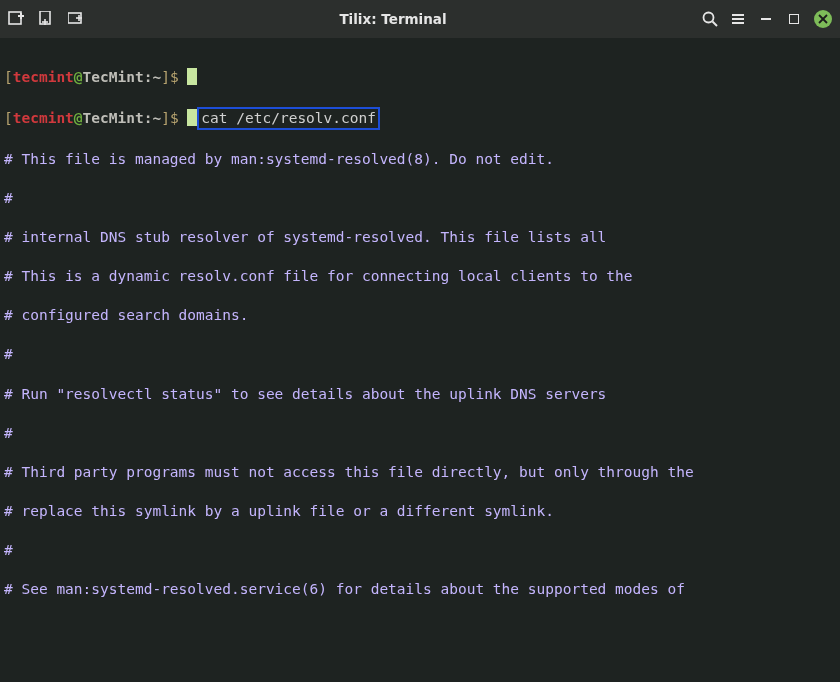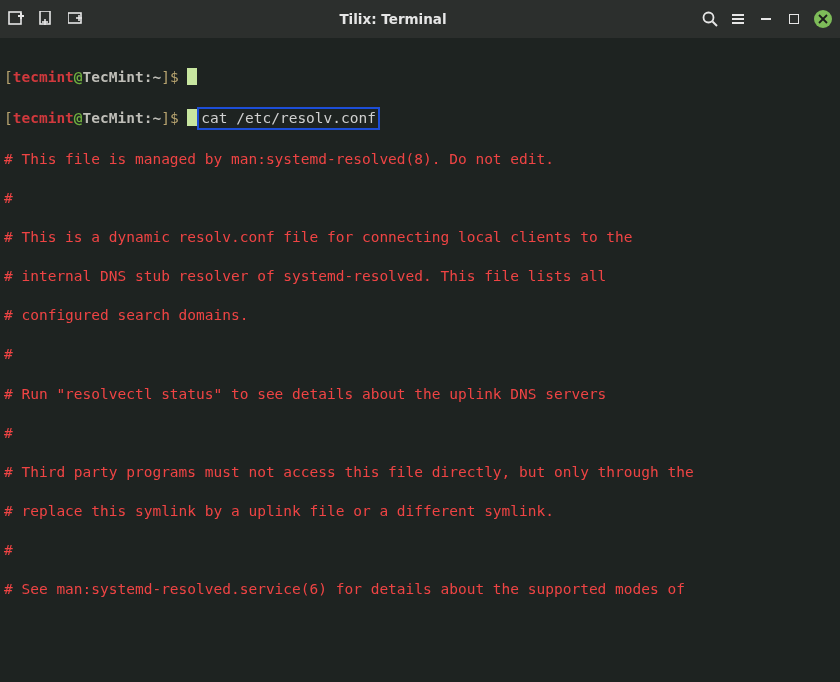--- a/index.html
+++ b/index.html
@@ -36,21 +36,21 @@
     color:#1c1c1c; font-weight:bold; font-size:11px;
   }
   
   .term { padding: 10px 4px 4px 4px; white-space: pre; }
   .prompt-br  { color:#b7a36f; }        
   .user       { color:#d1393d; font-weight:bold; }
   .at         { color:#6fae3f; font-weight:bold; }
   .host       { color:#bfbeb8; font-weight:bold; }
   .path       { color:#bfbeb8; font-weight:bold; }
   .dollar     { color:#b7a36f; }
-  .comment    { color:#ef4444; }
+  .comment    { color:#c4b5fd; }
   .cursor-block {
     display:inline-block; width:10px; height:17px;
     background:#c8e6a0; vertical-align:-3px;
   }
   .redbox {
     border:2px solid #1d4ed8; padding:0 2px;
     display:inline-block;
   }
 </style>
 </head>
@@ -108,22 +108,22 @@
         </svg>
     </span>
   </div>
 </div>
 
 <div class="term">
 <div><span class="prompt-br">[</span><span class="user">tecmint</span><span class="at">@</span><span class="host">TecMint</span><span class="path">:~</span><span class="prompt-br">]</span><span class="dollar">$</span> <span class="cursor-block"></span></div>
 <div><span class="prompt-br">[</span><span class="user">tecmint</span><span class="at">@</span><span class="host">TecMint</span><span class="path">:~</span><span class="prompt-br">]</span><span class="dollar">$</span> <span class="cursor-block"></span><span class="redbox">cat /etc/resolv.conf</span></div>
 <div class="comment"># This file is managed by man:systemd-resolved(8). Do not edit.</div>
 <div class="comment">#</div>
+<div class="comment"># internal DNS stub resolver of systemd-resolved. This file lists all</div>
 <div class="comment"># This is a dynamic resolv.conf file for connecting local clients to the</div>
-<div class="comment"># internal DNS stub resolver of systemd-resolved. This file lists all</div>
 <div class="comment"># configured search domains.</div>
 <div class="comment">#</div>
 <div class="comment"># Run "resolvectl status" to see details about the uplink DNS servers</div>
 <div class="comment">#</div>
 <div class="comment"># Third party programs must not access this file directly, but only through the</div>
 <div class="comment"># replace this symlink by a uplink file or a different symlink.</div>
 <div class="comment">#</div>
 <div class="comment"># See man:systemd-resolved.service(6) for details about the supported modes of</div>
 
 <div class="comment"></div>

